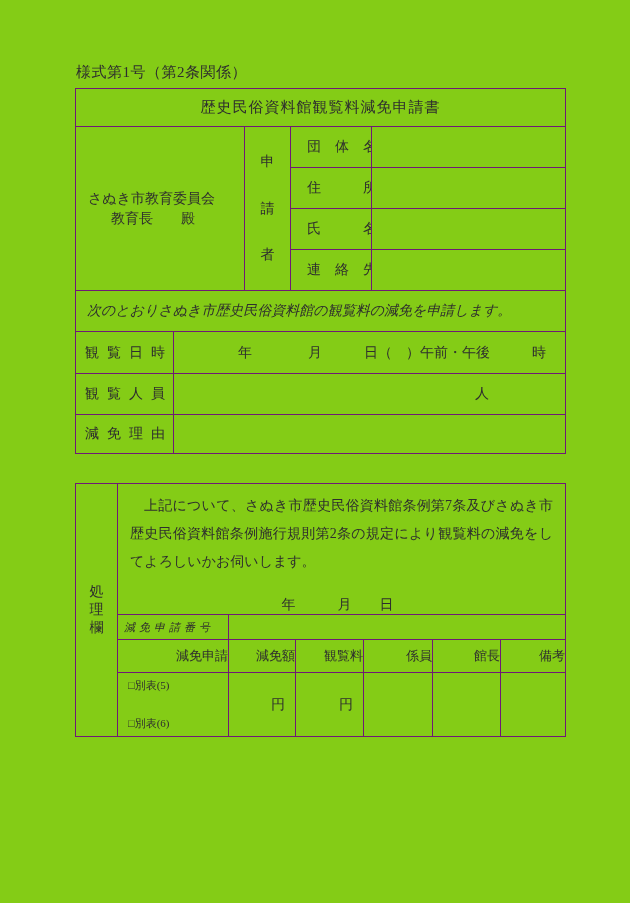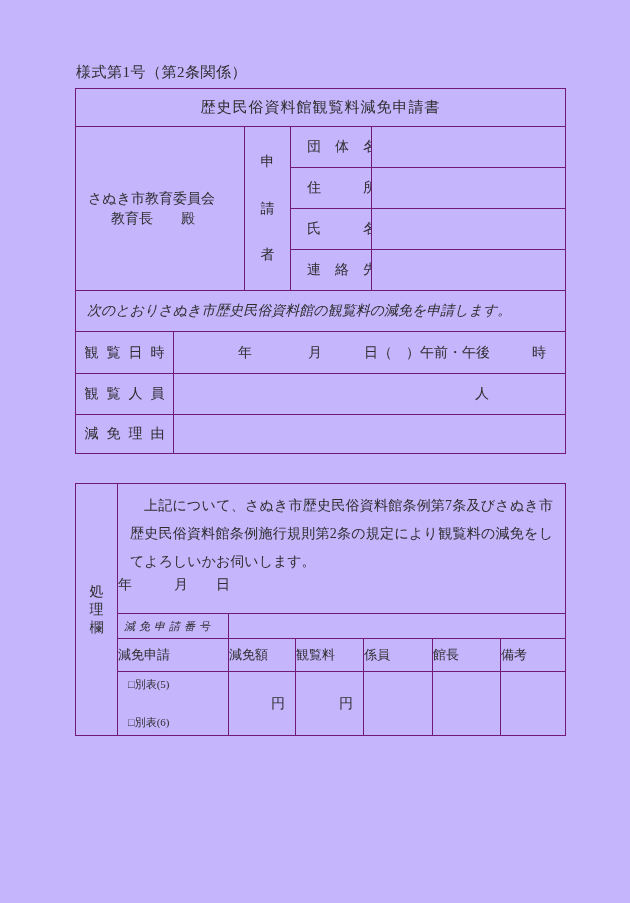--- a/index.html
+++ b/index.html
@@ -6,21 +6,21 @@
   html, body { margin: 0; padding: 0; }
   body {
     width: 630px; height: 903px;
     background: #fdfdfd;
     font-family: "Liberation Serif", "DejaVu Serif", serif;
     color: #2e2e2e;
   }
   .page {
     position: relative;
     width: 630px; height: 903px;
-    background: #c4b5fd;
+    background: #84cc16;
     overflow: hidden;
   }
   .form-number {
     position: absolute;
     left: 76px; top: 63px;
     font-size: 15px;
     letter-spacing: 0.5px;
   }
   table {
     position: absolute;
@@ -64,21 +64,21 @@
     text-align: center;
     white-space: pre;
     padding: 0 16px;
   }
   .statement-cell {
     height: 41px;
     padding-left: 11px;
     font-style: italic;
   }
   .row-label {
-    text-align: center;
+    text-align: right;
     letter-spacing: 8px;
     text-indent: 8px;
   }
   .r-datetime td { height: 42px; }
   .r-visitors td { height: 41px; }
   .r-reason td { height: 39px; }
   .datetime-value {
     padding-left: 64px;
     white-space: pre;
   }
@@ -89,36 +89,36 @@
 
   
   .inquiry-cell { height: 130px; vertical-align: top; }
   .inquiry-text {
     padding: 8px 12px 0 12px;
     line-height: 28px;
     text-indent: 1em;
     text-align: justify;
   }
   .date-line {
-    text-align: left;
+    text-align: center;
     padding-right: 8px;
-    margin-top: 0;
+    margin-top: 20px;
     white-space: pre;
   }
   .appnum-row td { height: 25px; }
   .appnum-label {
     font-size: 11px;
     letter-spacing: 4px;
     padding-left: 6px;
     white-space: nowrap;
     font-style: italic;
   }
   .r-head td {
     height: 33px;
-    text-align: left;
+    text-align: right;
     font-size: 13px;
   }
   .r-data td { height: 64px; }
   .options-cell { padding: 0; }
   .options-stack {
     height: 100%;
     display: flex;
     flex-direction: column;
     justify-content: space-between;
     padding: 5px 0 5px 10px;

